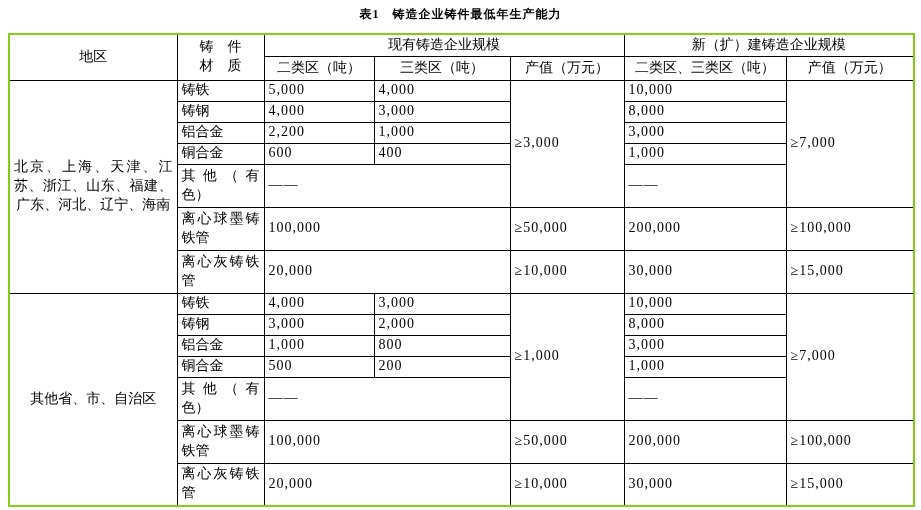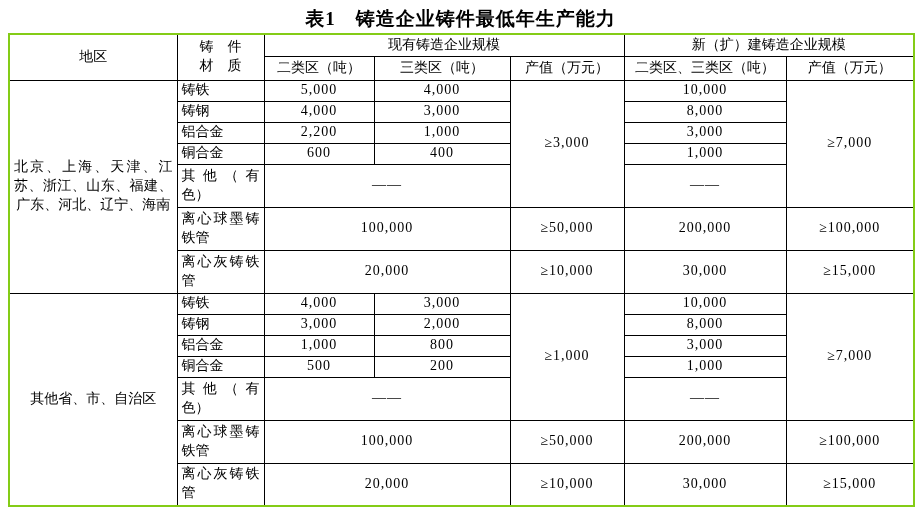--- a/index.html
+++ b/index.html
@@ -15,21 +15,21 @@
     height: 510px;
     background: #ffffff;
     overflow: hidden;
   }
   .doc-title {
     position: absolute;
     top: 6px;
     left: 0;
     width: 921px;
     text-align: center;
-    font-size: 19px;
+    font-size: 12px;
     font-weight: bold;
     letter-spacing: 1px;
   }
   table.cap-table {
     position: absolute;
     top: 33px;
     left: 8px;
     border-collapse: collapse;
     table-layout: fixed;
     width: 905px;
@@ -60,21 +60,21 @@
     text-align: left;
     text-align-last: left;
     padding-left: 5px;
     padding-right: 5px;
   }
   td.material.wrap {
     text-align: justify;
     text-align-last: left;
   }
   td.num {
-    text-align: center;
+    text-align: left;
     letter-spacing: 1px;
   }
   tr.r-sub   { height: 24px; padding-left: 34px; }
   tr.r-grp   { height: 22px; }
   tr.r-std   { height: 21px; }
   tr.r-tall  { height: 43px; }
 </style>
 </head>
 <body>
 

